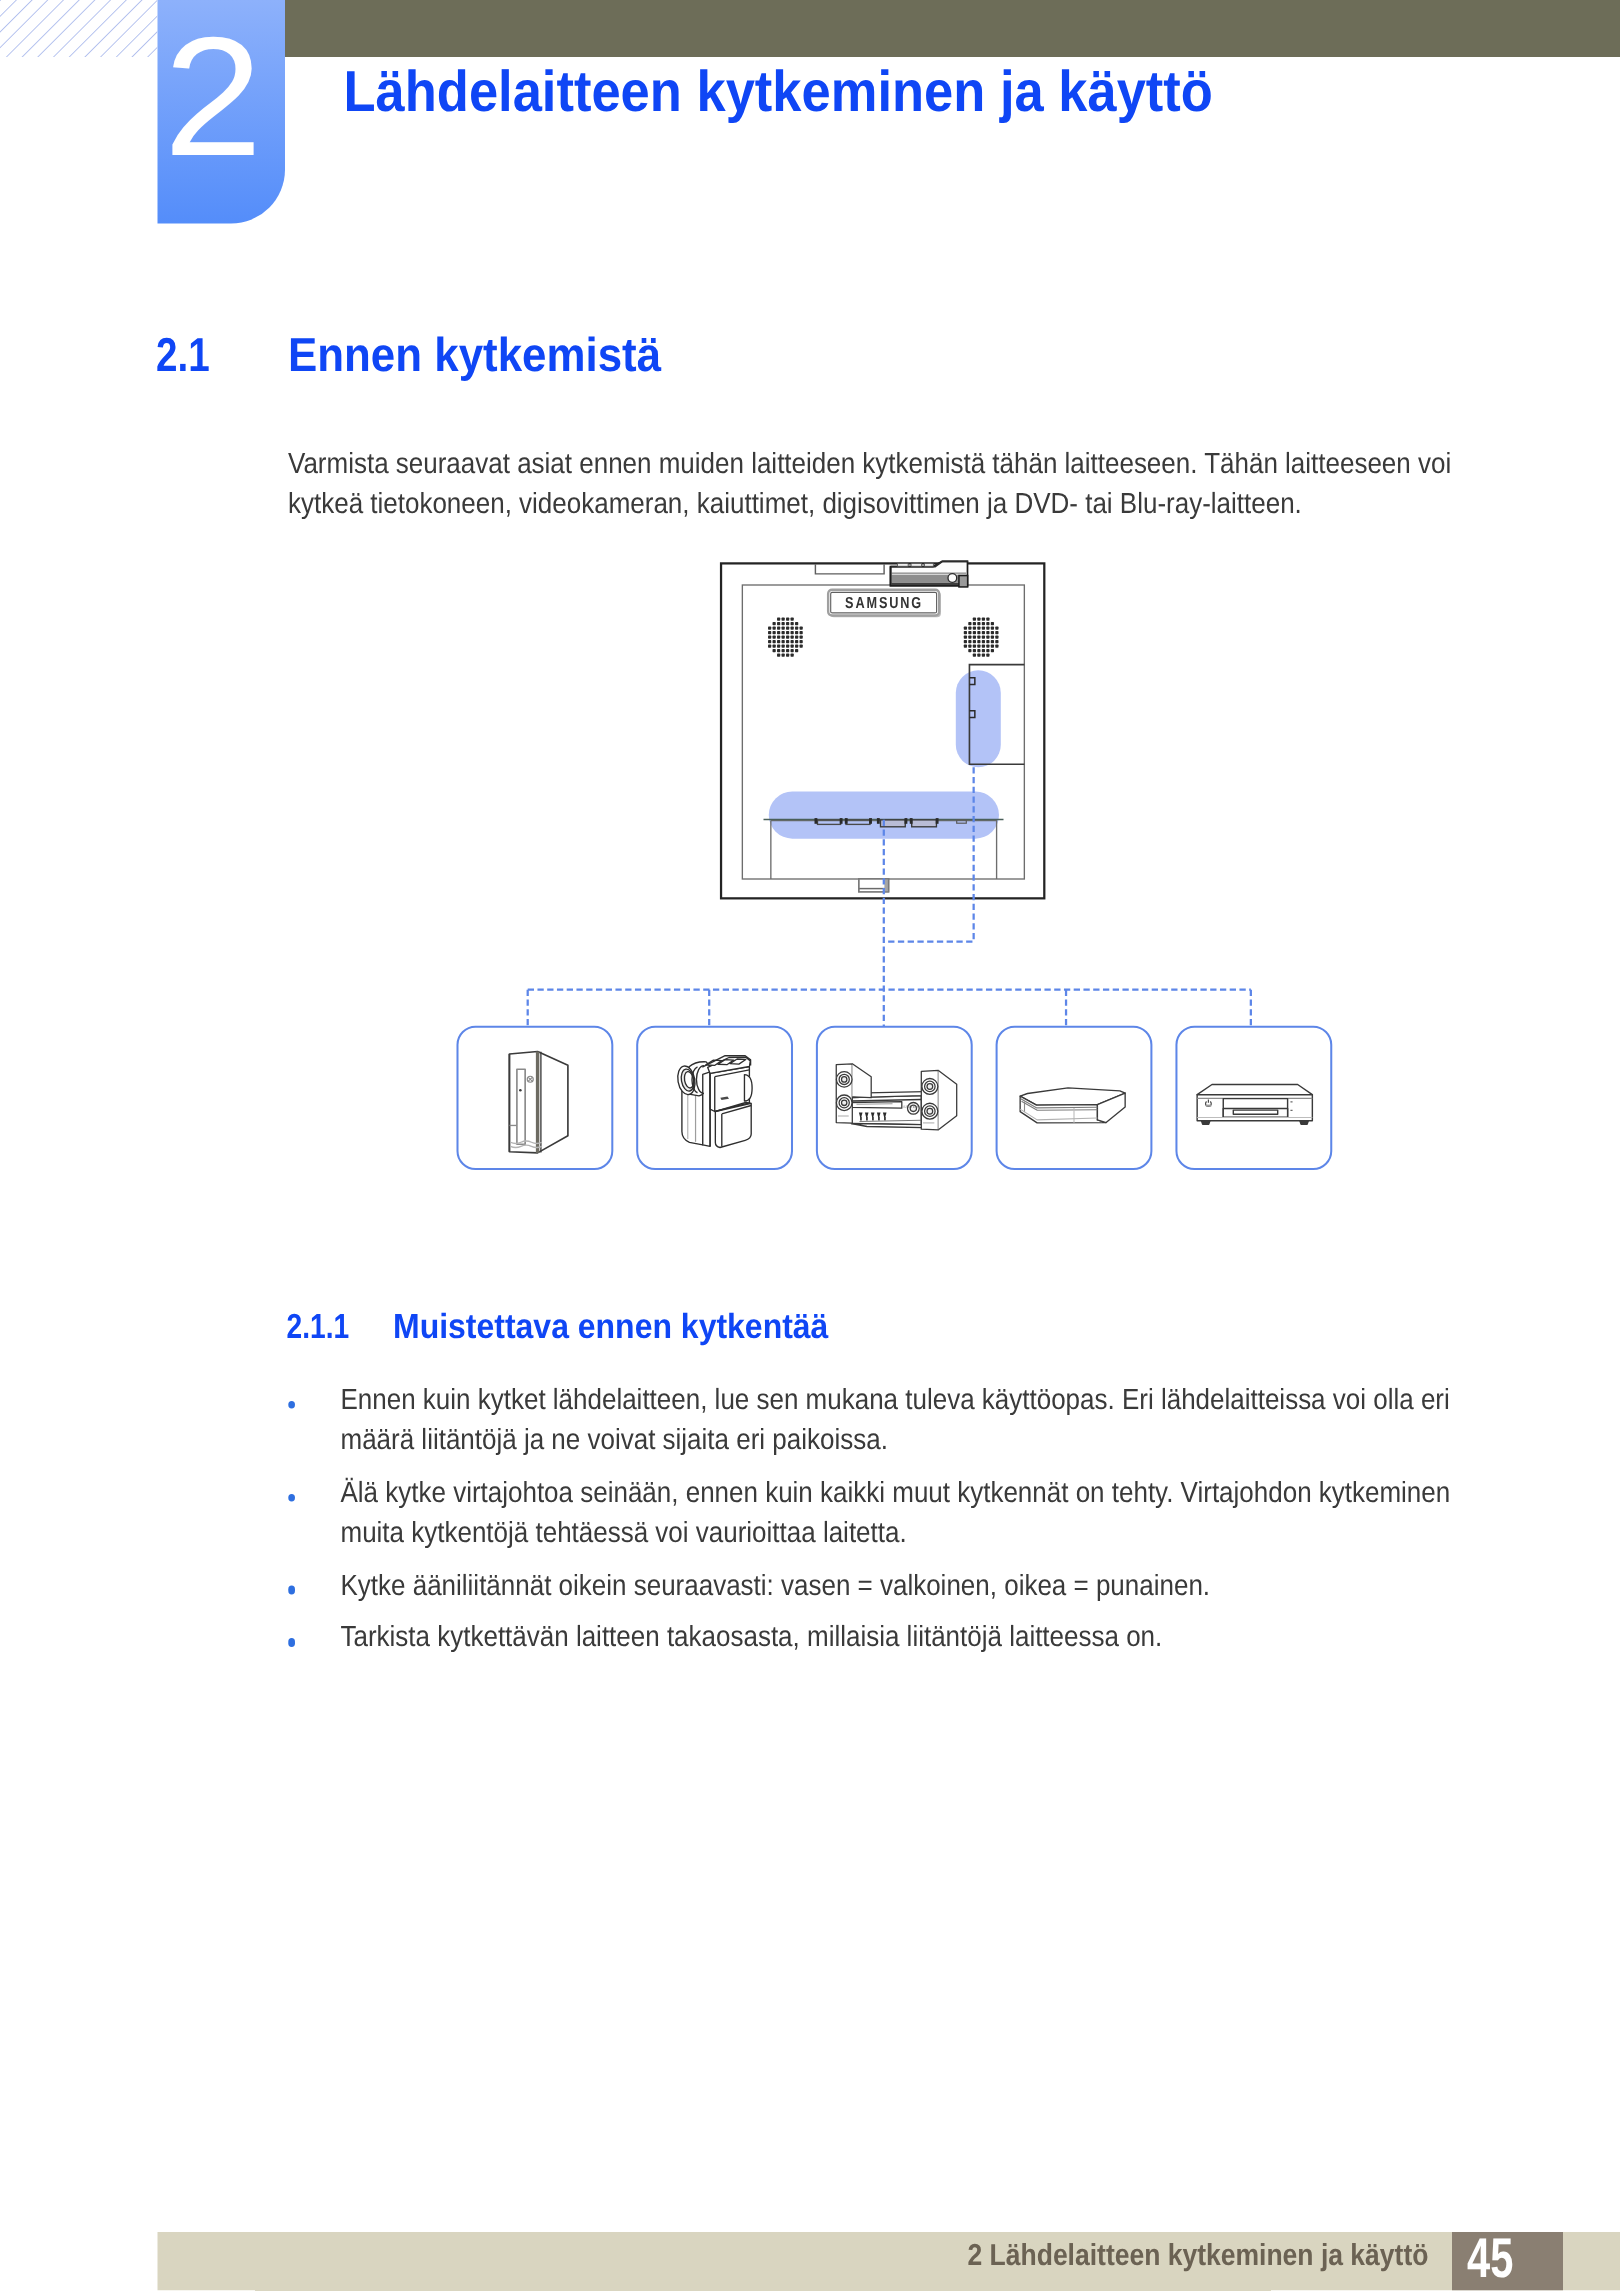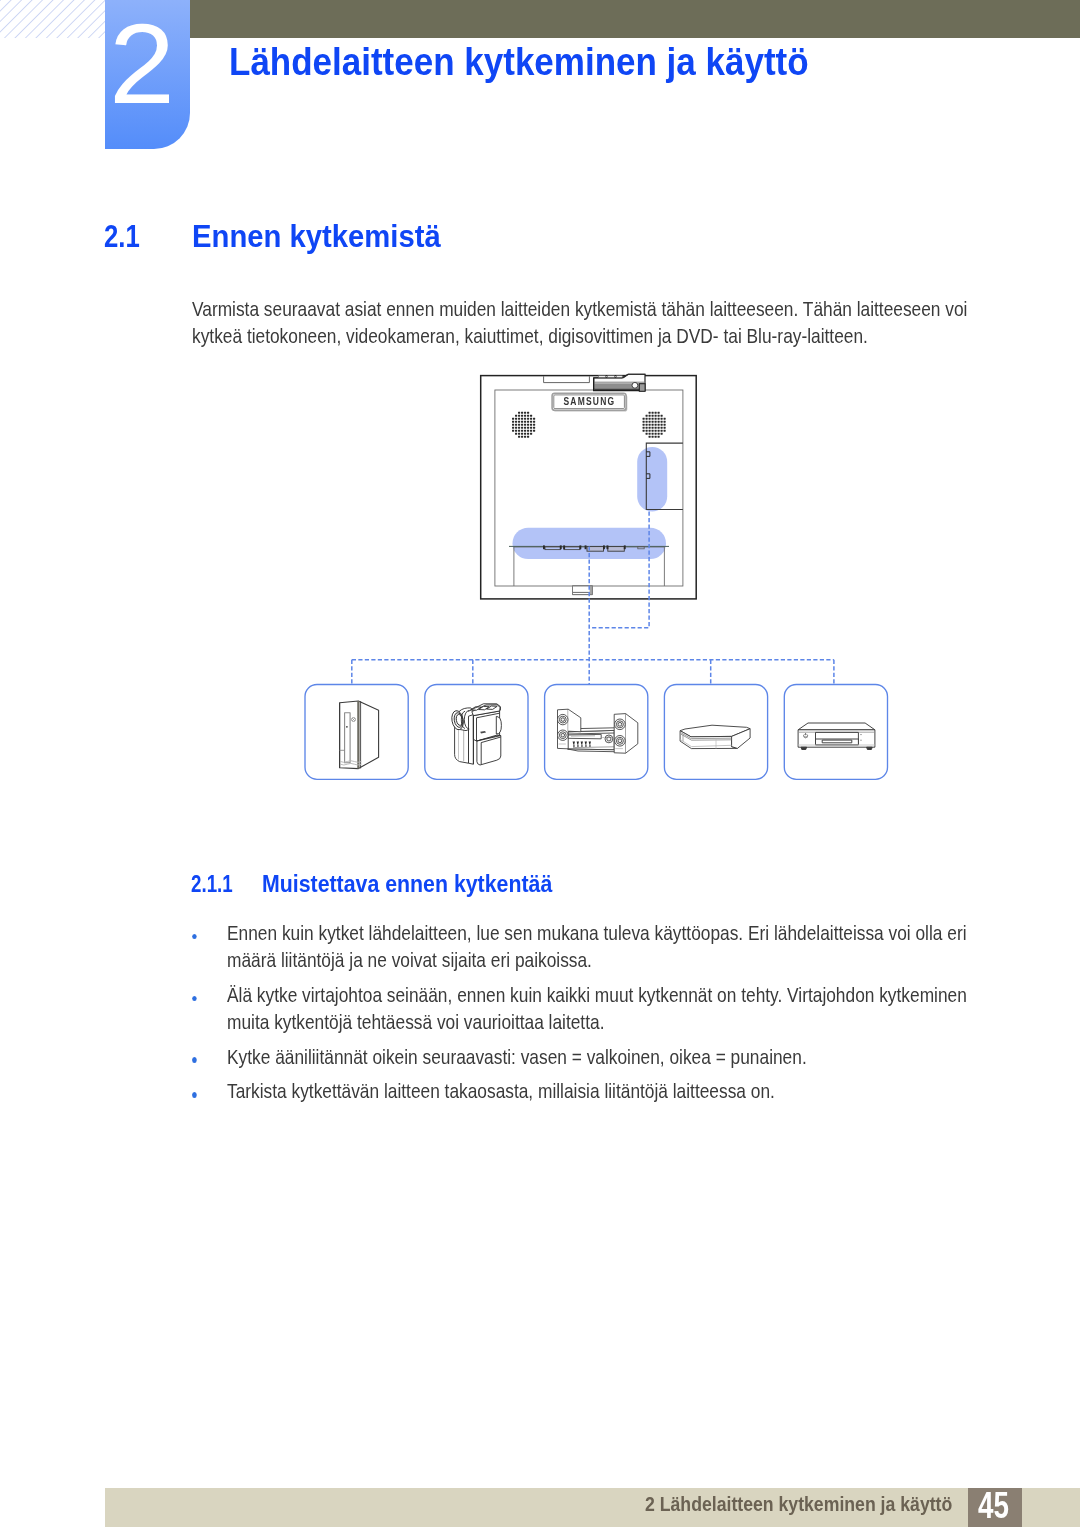--- a/index.html
+++ b/index.html
@@ -22,21 +22,21 @@
   .sub .n{position:absolute;left:191px;top:0;transform:scaleX(.81);transform-origin:0 0;}
   .sub .t{position:absolute;left:261.8px;top:0;transform:scaleX(.92);transform-origin:0 0;}
   ul.bul{position:absolute;left:227.3px;top:920.3px;width:840px;margin:0;padding:0;list-style:none;
          transform:scaleX(.8926);transform-origin:0 0;}
   ul.bul li{position:relative;font-size:19.42px;color:#3a3a3a;line-height:27px;margin-bottom:7.7px;}
   ul.bul li:before{content:"";position:absolute;left:-39.4px;top:13.6px;width:5.6px;height:5.6px;border-radius:50%;background:#2e6fe0;}
   
   .footbar{position:absolute;left:105.3px;top:1488.1px;width:974.7px;height:39px;background:#d9d5c0;}
   .foottext{position:absolute;left:645.1px;top:1493.6px;font-size:20.2px;font-weight:bold;color:#6b6253;
             line-height:20.2px;white-space:nowrap;transform:scaleX(.875);transform-origin:0 0;}
-  .pagebox{position:absolute;left:967.8px;top:1487.6px;width:54px;height:39.4px;background:#8a7f72;}
+  .pagebox{position:absolute;left:967.8px;top:1487.6px;width:74px;height:39.4px;background:#8a7f72;}
   .pagebox span{position:absolute;left:9.9px;top:-0.5px;color:#fff;font-size:37.3px;font-weight:bold;line-height:37.3px;
                 transform:scaleX(.745);transform-origin:0 0;}
   
   .diagram{position:absolute;left:0px;top:0px;width:1080px;height:820px;pointer-events:none;}
   .diagram svg{display:block;}
 </style>
 </head>
 <body>
 
 <div class="page">

